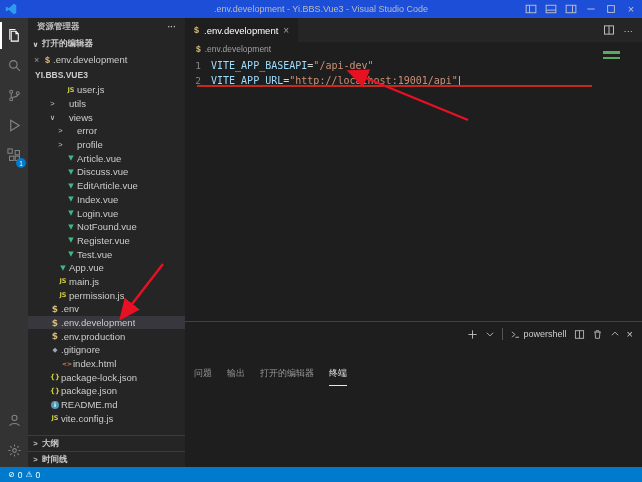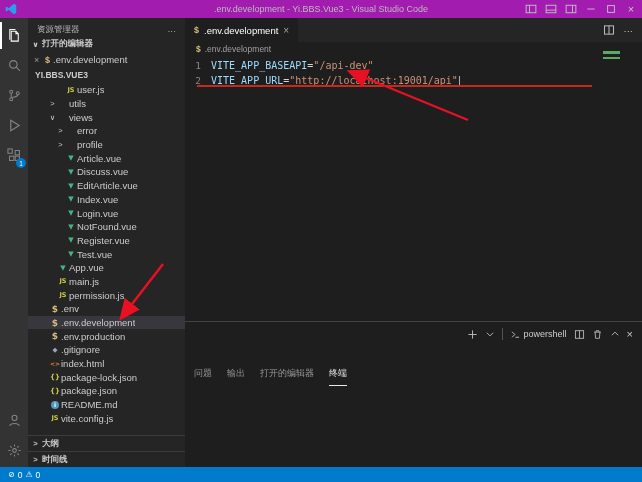--- a/index.html
+++ b/index.html
@@ -5,40 +5,40 @@
   * { box-sizing: border-box; margin: 0; padding: 0; }
   html,body { width:642px; height:482px; overflow:hidden; }
   body {
     font-family: "Liberation Sans", "DejaVu Sans", sans-serif;
     background:#1e1e1e; color:#cccccc; position:relative;
     font-size:9.5px; cursor:default;
   }
   svg { display:block; }
 
   
-  .titlebar { height:18px; background:#a21caf; display:flex; align-items:center; padding:0 5px; position:relative; }
+  .titlebar { height:18px; background:#1d4ed8; display:flex; align-items:center; padding:0 5px; position:relative; }
   .vscode-logo { width:12px; height:12px; }
   .title-text { position:absolute; left:50%; transform:translateX(-50%); font-size:9px; color:#bbbbbb; white-space:nowrap; }
   .title-icons { margin-left:auto; display:flex; gap:8px; align-items:center; color:#c5c5c5; }
   .title-icons .ticon { width:12px; height:12px; display:flex; align-items:center; justify-content:center; }
   .close-glyph { font-size:11px; line-height:12px; }
 
   
   .main { display:flex; height:449px; }
 
   
   .activitybar { width:28px; background:#333333; display:flex; flex-direction:column; align-items:center; padding-top:4px; flex:none; }
   .act-icon { width:28px; height:27px; display:flex; align-items:center; justify-content:center; color:#858585; position:relative; margin-bottom:3px; }
   .act-icon.active { color:#ffffff; box-shadow: inset 2px 0 0 #ffffff; }
   .badge { position:absolute; bottom:1px; right:2px; background:#007acc; color:#fff; border-radius:50%; width:10px; height:10px; font-size:6.5px; display:flex; align-items:center; justify-content:center; }
   .act-bottom { margin-top:auto; }
 
   
   .sidebar { width:157px; background:#252526; display:flex; flex-direction:column; flex:none; overflow:hidden; }
-  .sidebar-title { height:18px; display:flex; align-items:flex-end; justify-content:space-between; padding:0 9px 0 9px; font-size:8.5px; color:#bbbbbb; }
+  .sidebar-title { height:18px; display:flex; align-items:center; justify-content:space-between; padding:0 9px 0 9px; font-size:8.5px; color:#bbbbbb;font-weight:bold; }
   .section-header { height:16px; display:flex; align-items:center; gap:2px; font-weight:bold; font-size:8.5px; color:#cccccc; padding:0 3px; }
   .oe-row { height:15px; display:flex; align-items:center; gap:3px; padding-left:6px; color:#cccccc; }
   .oe-close { color:#999; font-size:9px; width:8px; }
   .env-glyph { color:#d7ba7d; font-weight:bold; font-size:9px; }
   .tree { flex:none; }
   .tree-row { height:13.7px; display:flex; align-items:center; color:#cccccc; white-space:nowrap; }
   .tree-row.selected { background:#37373d; }
   .chev { width:9px; flex:none; text-align:center; font-size:7.5px; color:#cccccc; }
   .ficon { width:12px; flex:none; text-align:center; font-weight:bold; font-family:"DejaVu Sans", sans-serif; }
   .flabel { overflow:hidden; }
@@ -287,21 +287,21 @@
         <div class="tree-row" style="padding-left: 12px;">
           <span class="chev"></span>
           <span class="ficon" style="color: rgb(215, 186, 125); font-size: 9px;">$</span>
           <span class="flabel">.env.production</span>
         </div>
         <div class="tree-row" style="padding-left: 12px;">
           <span class="chev"></span>
           <span class="ficon" style="color: rgb(157, 165, 180); font-size: 6.5px;">◆</span>
           <span class="flabel">.gitignore</span>
         </div>
-        <div class="tree-row" style="padding-left: 12px;">
+        <div class="tree-row" style="padding-left: 24px;">
           <span class="chev"></span>
           <span class="ficon" style="color: rgb(227, 121, 51); font-size: 6px;">&lt;&gt;</span>
           <span class="flabel">index.html</span>
         </div>
         <div class="tree-row" style="padding-left: 12px;">
           <span class="chev"></span>
           <span class="ficon" style="color: rgb(203, 203, 65); font-size: 7px;">{}</span>
           <span class="flabel">package-lock.json</span>
         </div>
         <div class="tree-row" style="padding-left: 12px;">

